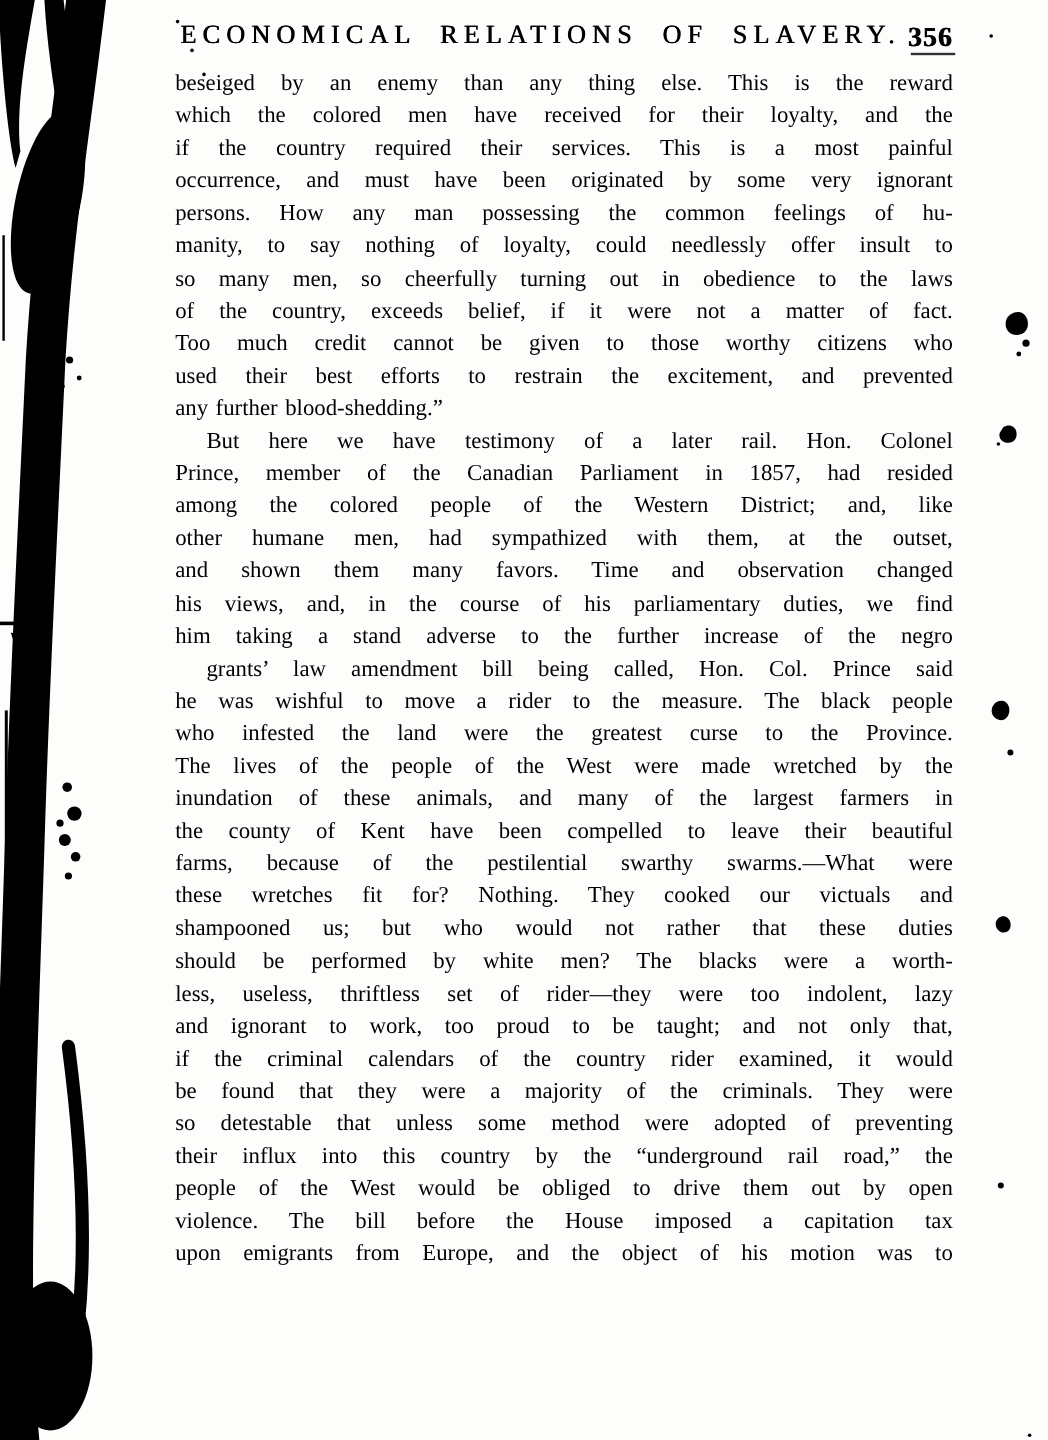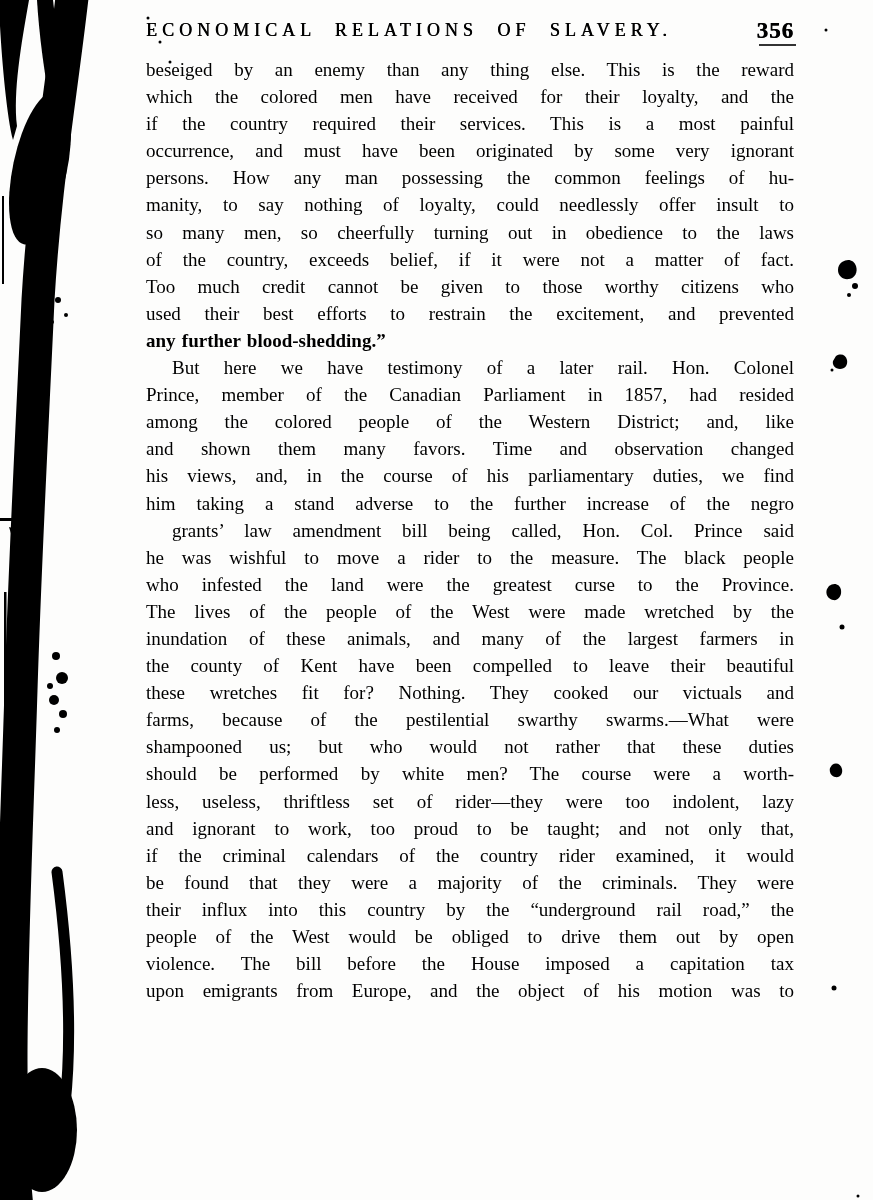--- a/index.html
+++ b/index.html
@@ -12,22 +12,22 @@
     color: var(--ink, #000);
   }
   .page { position: absolute; inset: 0; }
 
   
   .header {
     position: absolute; top: 16px; left: 146px; width: 648px;
     display: flex; align-items: baseline;
   }
   .header-title {
-    flex: 1; text-align: left;
-    font-size: 18px; letter-spacing: 5px; word-spacing: 10px;
+    flex: 1; text-align: right;
+    font-size: 22px; letter-spacing: 5px; word-spacing: 10px;
     white-space: nowrap;
     text-shadow: 0.5px 0 0 currentColor;
   }
   .page-number {
     margin-left: 6px;
     font-size: 23px; font-weight: bold;
     letter-spacing: 1px;
     position: relative; top: 2px;
     text-shadow: 0.5px 0 0 currentColor;
   }
@@ -38,21 +38,21 @@
 
   
   .text-body {
     position: absolute; top: 56px; left: 146px; width: 648px;
   }
   .line {
     font-size: 19px; line-height: 27.1px;
     text-align: justify; text-align-last: justify;
     word-spacing: 1.5px;
   }
-  .line.short { text-align-last: left; font-weight: bold; }
+  .line.short { text-align-last: left; }
   .paragraph.indent .line:first-child { text-indent: 26px; }
 
   
   .artifacts { position: absolute; inset: 0; pointer-events: none; }
 </style>
 </head>
 <body>
 
 <div class="page">
 
@@ -124,39 +124,41 @@
         <div class="line">so many men, so cheerfully turning out in obedience to the laws</div>
         <div class="line">of the country, exceeds belief, if it were not a matter of fact.</div>
         <div class="line">Too much credit cannot be given to those worthy citizens who</div>
         <div class="line">used their best efforts to restrain the excitement, and prevented</div>
         <div class="line short">any further blood-shedding.”</div>
       </div>
       <div class="paragraph indent">
         <div class="line">But here we have testimony of a later rail.  Hon. Colonel</div>
         <div class="line">Prince, member of the Canadian Parliament in 1857, had resided</div>
         <div class="line">among the colored people of the Western District; and, like</div>
+        <div class="line">other humane men, had sympathized with them, at the outset,</div>
         <div class="line">and shown them many favors.  Time and observation changed</div>
         <div class="line">his views, and, in the course of his parliamentary duties, we find</div>
         <div class="line">him taking a stand adverse to the further increase of the negro</div>
       </div>
       <div class="paragraph indent">
         <div class="line">grants’ law amendment bill being called, Hon. Col. Prince said</div>
         <div class="line">he was wishful to move a rider to the measure.  The black people</div>
         <div class="line">who infested the land were the greatest curse to the Province.</div>
         <div class="line">The lives of the people of the West were made wretched by the</div>
         <div class="line">inundation of these animals, and many of the largest farmers in</div>
         <div class="line">the county of Kent have been compelled to leave their beautiful</div>
+        <div class="line">farms, because of the pestilential swarthy swarms.—What were</div>
         <div class="line">these wretches fit for?  Nothing.  They cooked our victuals and</div>
-        <div class="line">farms, because of the pestilential swarthy swarms.—What were</div>
         <div class="line">shampooned us; but who would not rather that these duties</div>
-        <div class="line">should be performed by white men?  The course were a worth-</div>
+        <div class="line">should be performed by white men?  The blacks were a worth-</div>
         <div class="line">less, useless, thriftless set of rider—they were too indolent, lazy</div>
         <div class="line">and ignorant to work, too proud to be taught; and not only that,</div>
         <div class="line">if the criminal calendars of the country rider examined, it would</div>
         <div class="line">be found that they were a majority of the criminals.  They were</div>
+        <div class="line">so detestable that unless some method were adopted of preventing</div>
         <div class="line">their influx into this country by the “underground rail road,” the</div>
         <div class="line">people of the West would be obliged to drive them out by open</div>
         <div class="line">violence.  The bill before the House imposed a capitation tax</div>
         <div class="line">upon emigrants from Europe, and the object of his motion was to</div>
       </div>
     </div>
 
 </div>
 
 </body></html>

